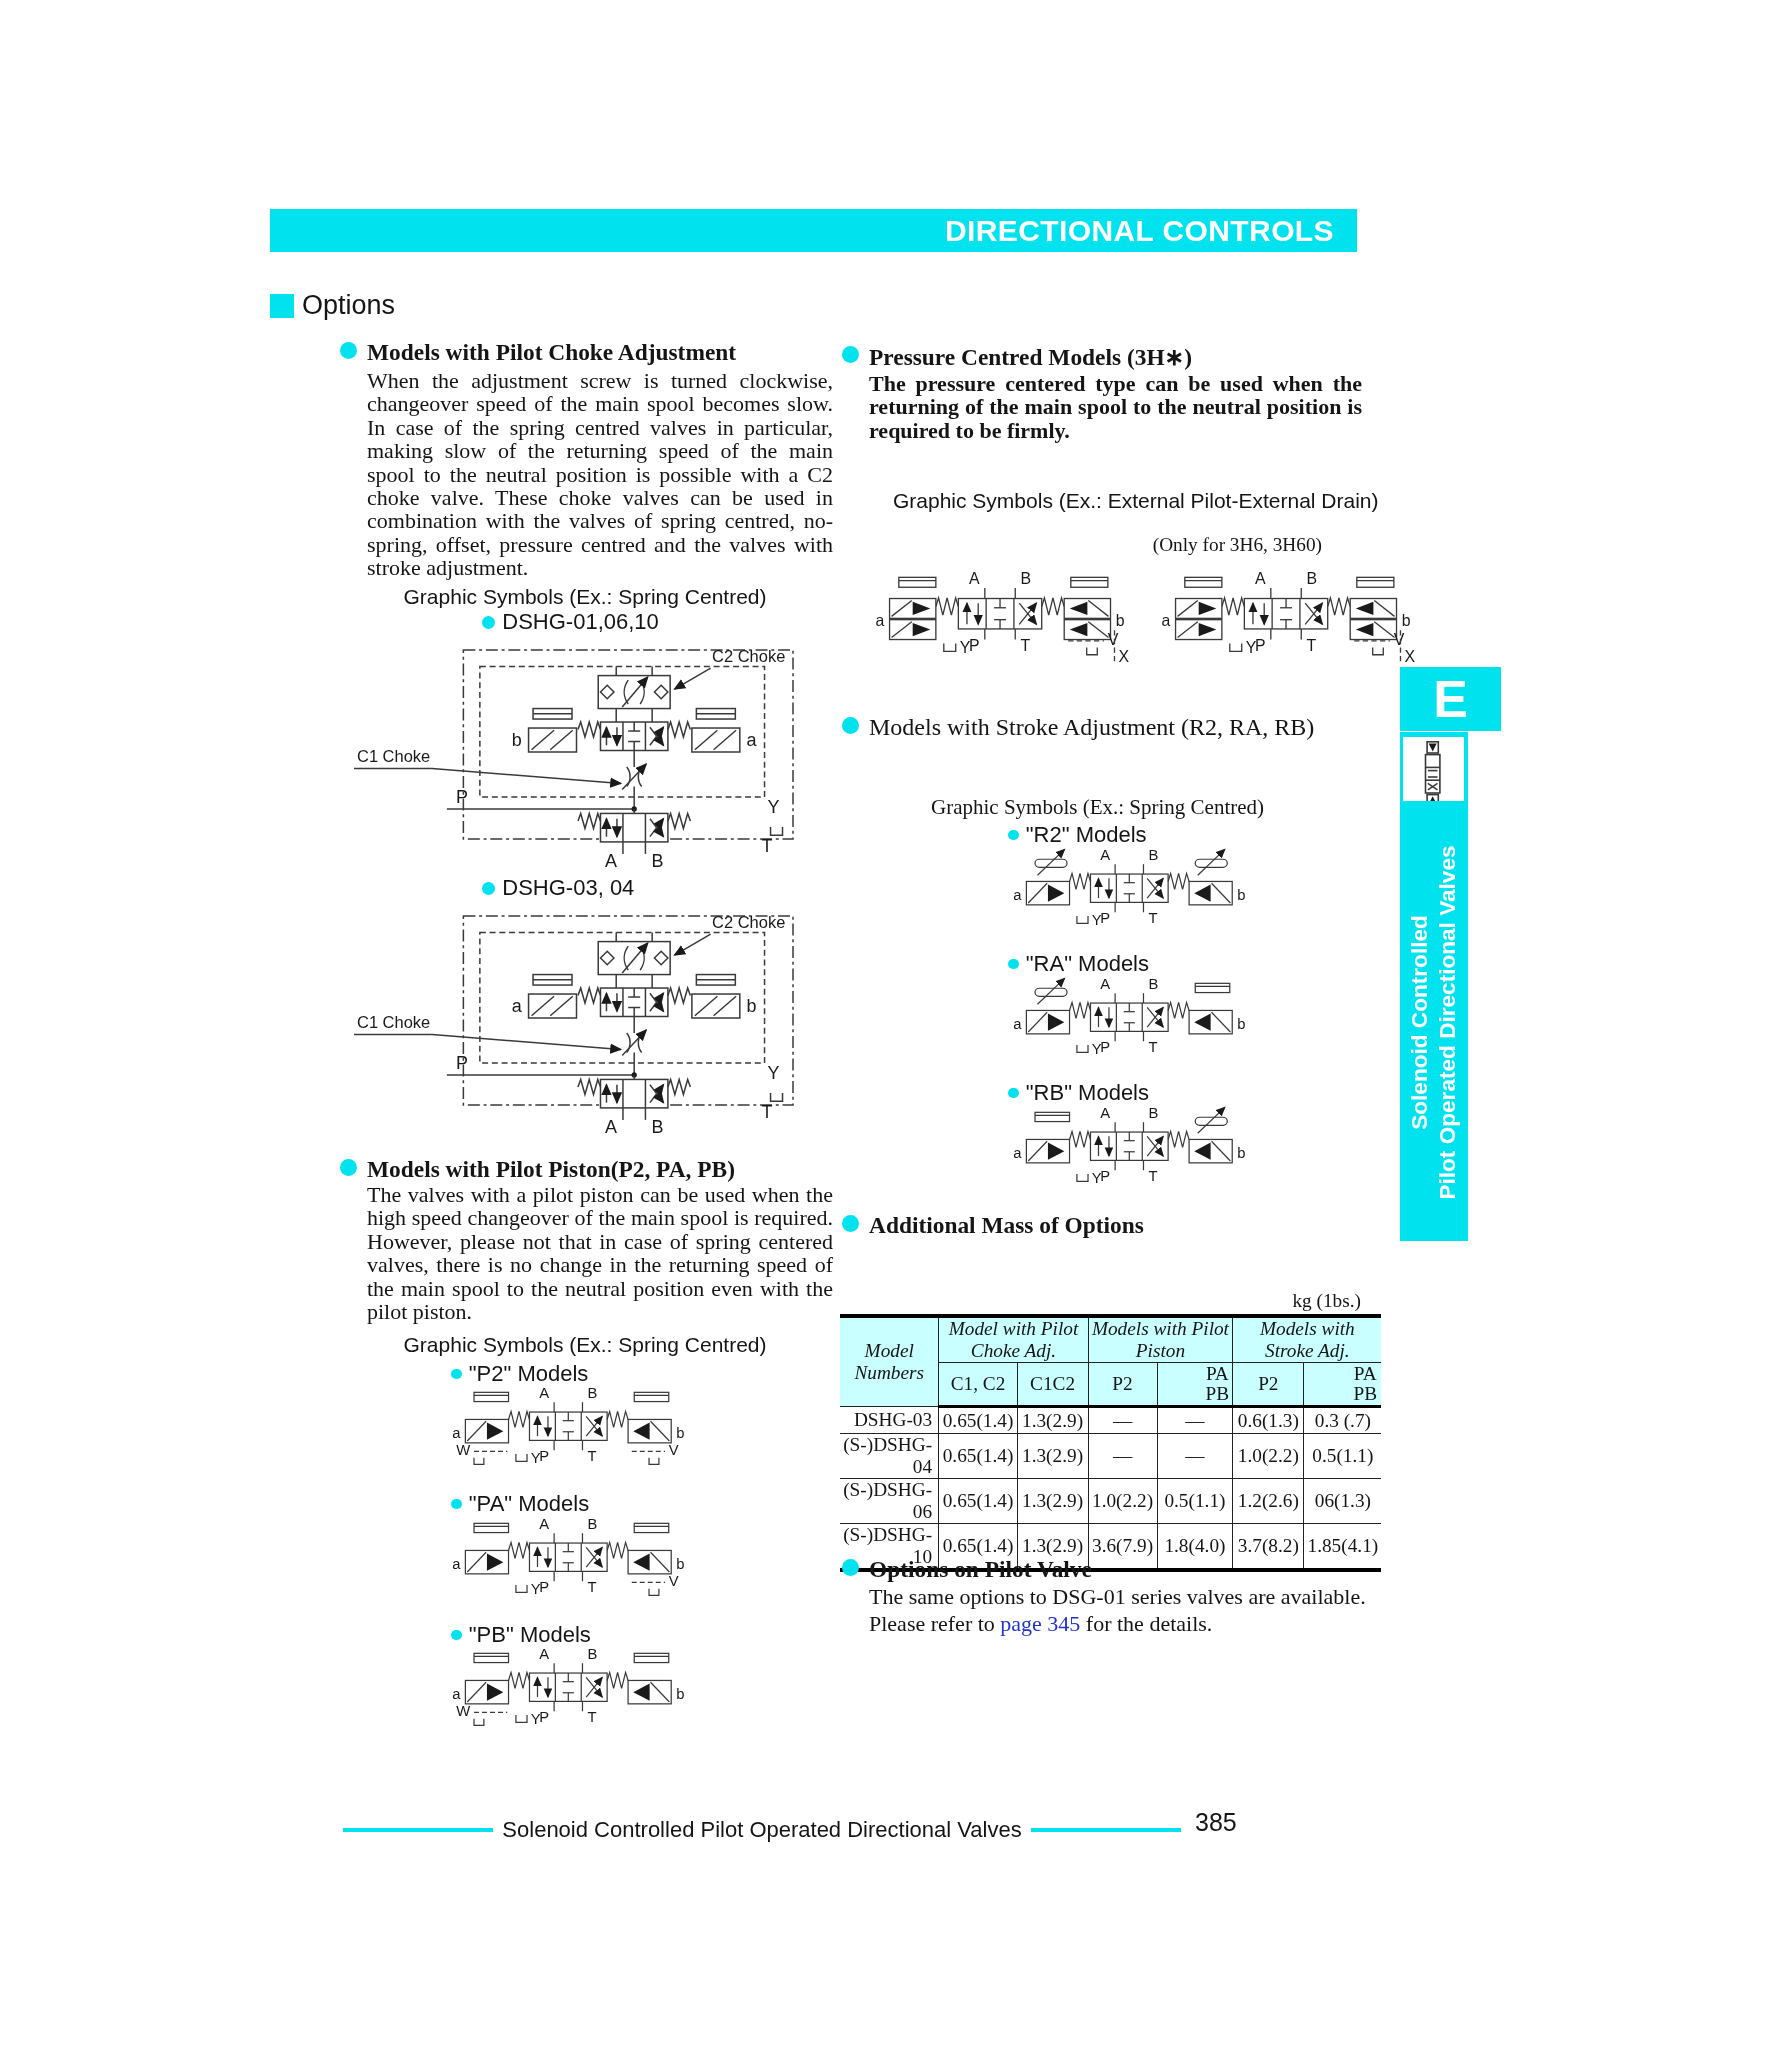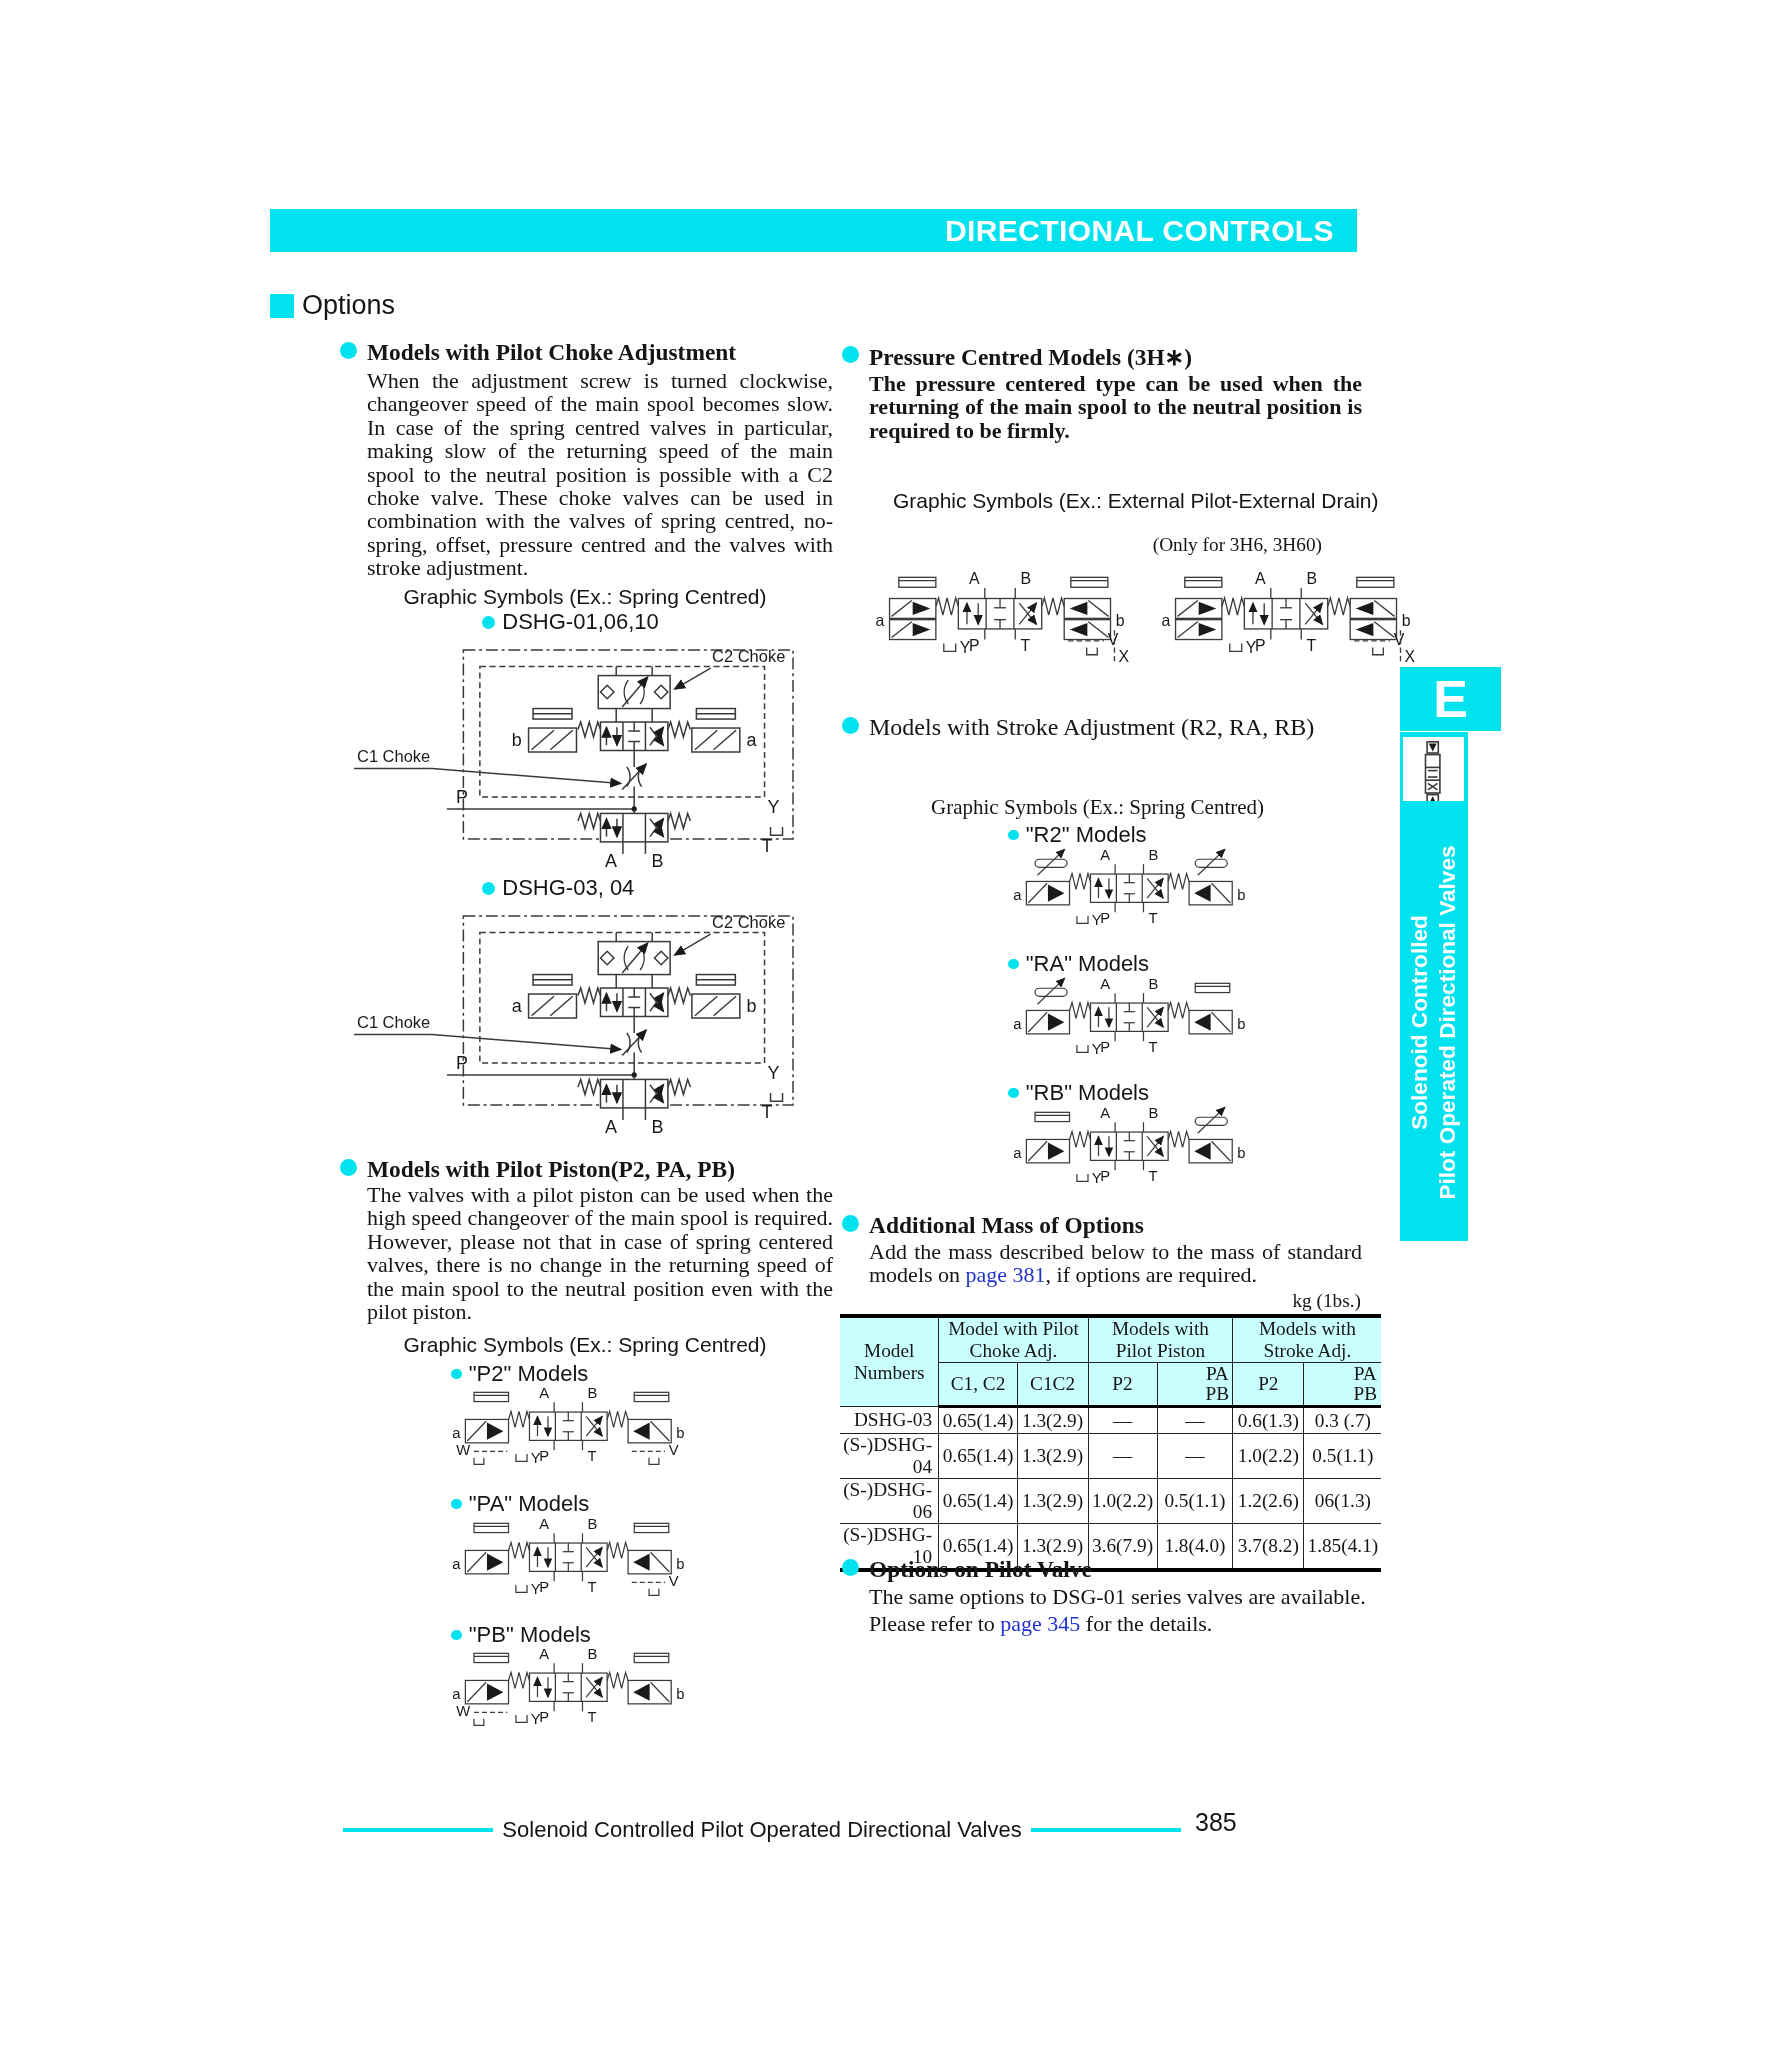--- a/index.html
+++ b/index.html
@@ -29,21 +29,21 @@
   
   .masstbl{position:absolute;left:840px;top:1314px;border-collapse:collapse;table-layout:fixed;
            font-size:19.3px;border-top:4px solid #000;border-bottom:4px solid #000;}
   .masstbl th,.masstbl td{border:1.3px solid #222;font-weight:normal;padding:0 3.2px;box-sizing:border-box;}
   .masstbl th{background:var(--thbg);}
   .masstbl .noL{border-left:none;} .masstbl .noR{border-right:none;}
   .masstbl tr.sub th{border-bottom:3.2px solid #000;}
   .masstbl td{text-align:center;height:27px;}
   .masstbl td.mod{text-align:right;padding-right:6.4px;}
   .masstbl .pre{white-space:pre-line;line-height:1.02;padding-left:48px;}
-  .masstbl tr.grp th{height:45px;} .masstbl tr.sub th{height:44px;}
+  .masstbl tr.grp th{height:45px;font-style:italic;} .masstbl tr.sub th{height:44px;}
   
   .tabE{left:1400px;top:667px;width:101px;height:64px;background:var(--cyan);color:#fff;
         font-family:"Liberation Sans",sans-serif;font-weight:bold;font-size:52px;
         display:flex;align-items:center;justify-content:center;}
   .tabStrip{left:1400px;top:732px;width:68px;height:509px;background:var(--cyan);}
   .tabIcon{left:1403px;top:737px;width:61px;height:64px;background:#fff;}
   .tabTextWrap{left:1400px;top:809px;width:68px;height:427px;overflow:visible;}
   .tabText{position:absolute;left:0;top:427px;width:427px;height:68px;transform-origin:0 0;
            transform:rotate(-90deg);display:flex;flex-direction:column;align-items:center;justify-content:center;
            color:#fff;font-family:"Liberation Sans",sans-serif;font-weight:bold;font-size:22.6px;line-height:28px;
@@ -622,23 +622,20 @@
       <line x1="212" y1="98" x2="212" y2="114" class="k"></line>
       <text x="220" y="132" text-anchor="start" class="">T</text>
       <path class="k" d="M104 120 v12 h18 v-12"></path>
       <text x="128" y="134" text-anchor="start" class="">Y</text>
     </svg>
 
   <div class="h2" style="left:869px;top:1212px;">
     <span class="blt"></span>
     <span>Additional Mass of Options</span>
   </div>
-  <div class="para" style="left:869px;top:1240px;width:493px;">
-    <span>Add the mass described below to the mass of standard models on </span><span class="link">page 381</span><span>, if options are required.</span>
-  </div>
   <div class="abs right" style="left:1193px;top:1290px;width:168px;font-size:19.3px;">kg (1bs.)</div>
 
   <table class="masstbl">
     <colgroup>
       <col style="width:98px">
         <col style="width:71px">
         <col style="width:71px">
       <col style="width:69px">
         <col style="width:69px">
         <col style="width:71px">

